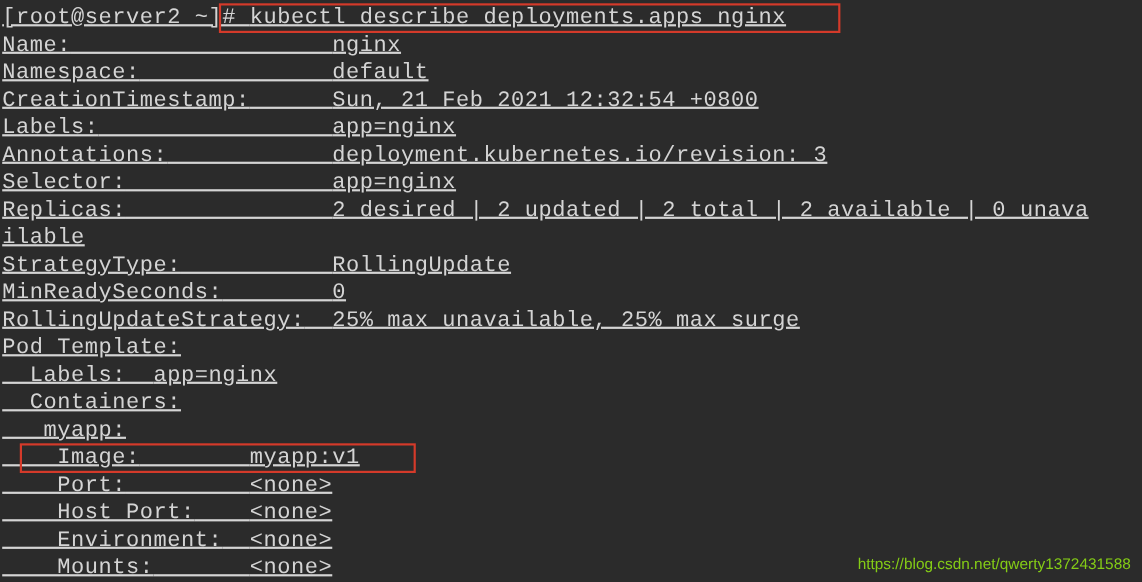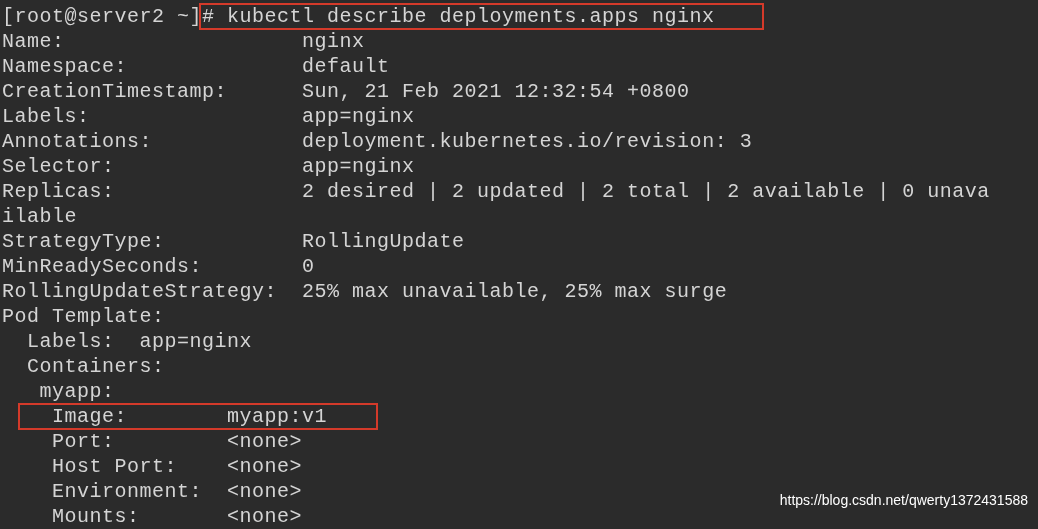--- a/index.html
+++ b/index.html
@@ -15,20 +15,21 @@
       line-height: 1.25;
       padding: 4px 0 0 2px;
       width: 1038px;
       height: 529px;
       overflow: hidden;
       position: relative;
     }
     .terminal {
       white-space: pre;
       letter-spacing: 0.5px;
+      text-decoration: underline;
     }
     .highlight-box-1 {
       position: absolute;
       border: 2px solid #d43a2a;
       top: 3px;
       left: 199px;
       width: 565px;
       height: 27px;
       pointer-events: none;
     }
@@ -36,23 +37,23 @@
       position: absolute;
       border: 2px solid #d43a2a;
       top: 403px;
       left: 18px;
       width: 360px;
       height: 27px;
       pointer-events: none;
     }
     .watermark {
       position: absolute;
-      bottom: 20px;
+      bottom: 8px;
       right: 10px;
-      color: #ffffff;
+      color: #84cc16;
       font-size: 14px;
       font-family: Arial, sans-serif;
       letter-spacing: 0;
     }
   </style>
 </head>
 <body>
 
 <div class="terminal"><span>[root@server2 ~]# </span><span>kubectl describe deployments.apps nginx</span>
 <span>Name:</span>                   <span>nginx</span>

